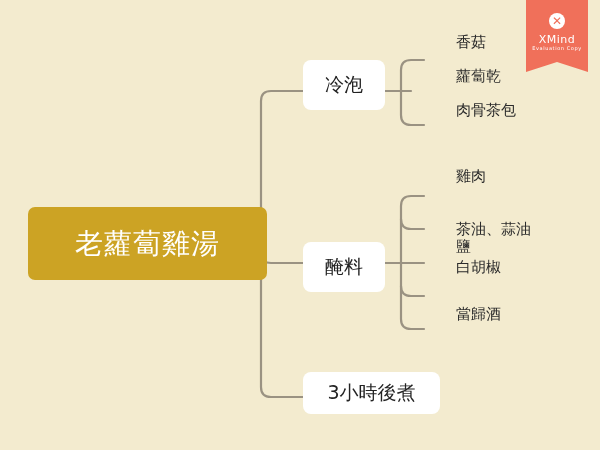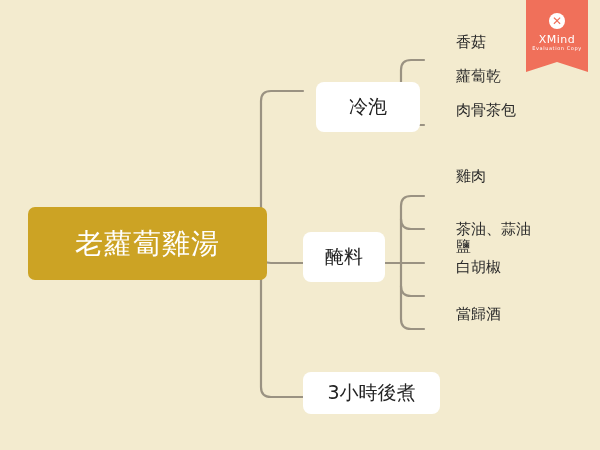--- a/index.html
+++ b/index.html
@@ -56,24 +56,24 @@
     <path d="M424 196 H411 Q401 196 401 206 V319 Q401 329 411 329 H424"></path>
     <path d="M401 219 Q401 229 411 229 H424"></path>
     <path d="M401 286 Q401 296 411 296 H424"></path>
   </g>
 </svg>
 
 <div class="root">
   <span>老蘿蔔雞湯</span>
 </div>
 
-<div class="branch" style="left:303px;top:82px;width:104px;height:50px;margin-left:13px;">
+<div class="branch" style="left:303px;top:60px;width:82px;height:50px;">
   <span>冷泡</span>
 </div>
-<div class="branch" style="left:303px;top:232px;width:82px;height:50px;">
+<div class="branch" style="left:303px;top:242px;width:82px;height:50px;">
   <span>醃料</span>
 </div>
 <div class="branch" style="left:303px;top:372px;width:137px;height:42px;">
   <span>3小時後煮</span>
 </div>
 
 <div class="leaf" style="top:33px;">香菇</div>
 <div class="leaf" style="top:67px;">蘿蔔乾</div>
 <div class="leaf" style="top:101px;">肉骨茶包</div>
 

